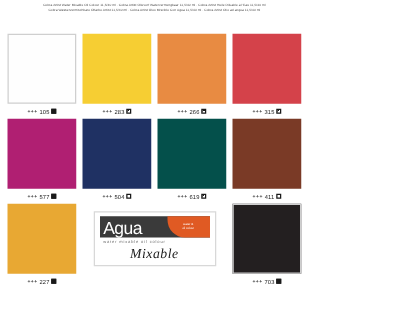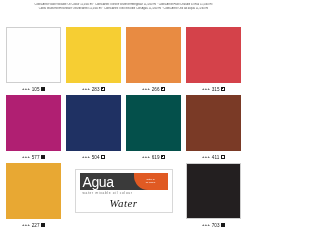--- a/index.html
+++ b/index.html
@@ -259,21 +259,21 @@
     <div class="logo-cell">
       <div class="logo">
         <div class="logo-top" style="background: rgb(58, 58, 58);">
           <span class="logo-word">Agua</span>
           <span class="logo-badge" style="background: rgb(224, 90, 35);">
             <span class="badge-line">water &amp;</span>
             <span class="badge-line">oil colour</span>
           </span>
         </div>
         <div class="logo-sub">water mixable oil colour</div>
-        <div class="logo-artist">Water</div>
+        <div class="logo-artist">Mixable</div>
       </div>
     </div>
 
     <div class="cell">
       <div class="swatch bordered" style="background: rgb(35, 31, 32);"></div>
       <div class="label-row">
         <span class="lf">+++</span>
         <span class="num">703</span>
         <span class="opacity-icon opaque"></span>
       </div>

